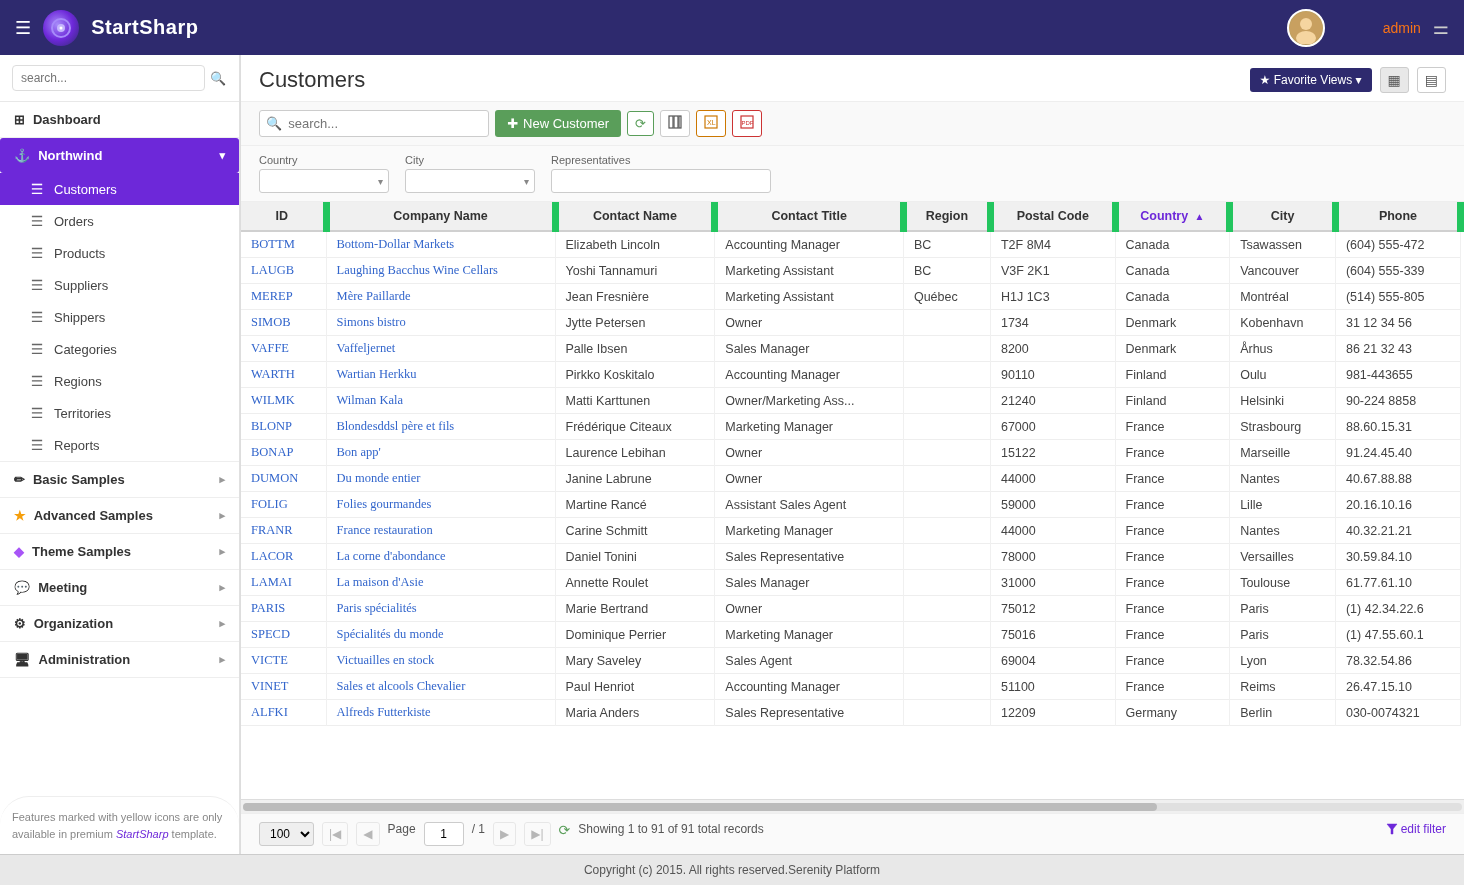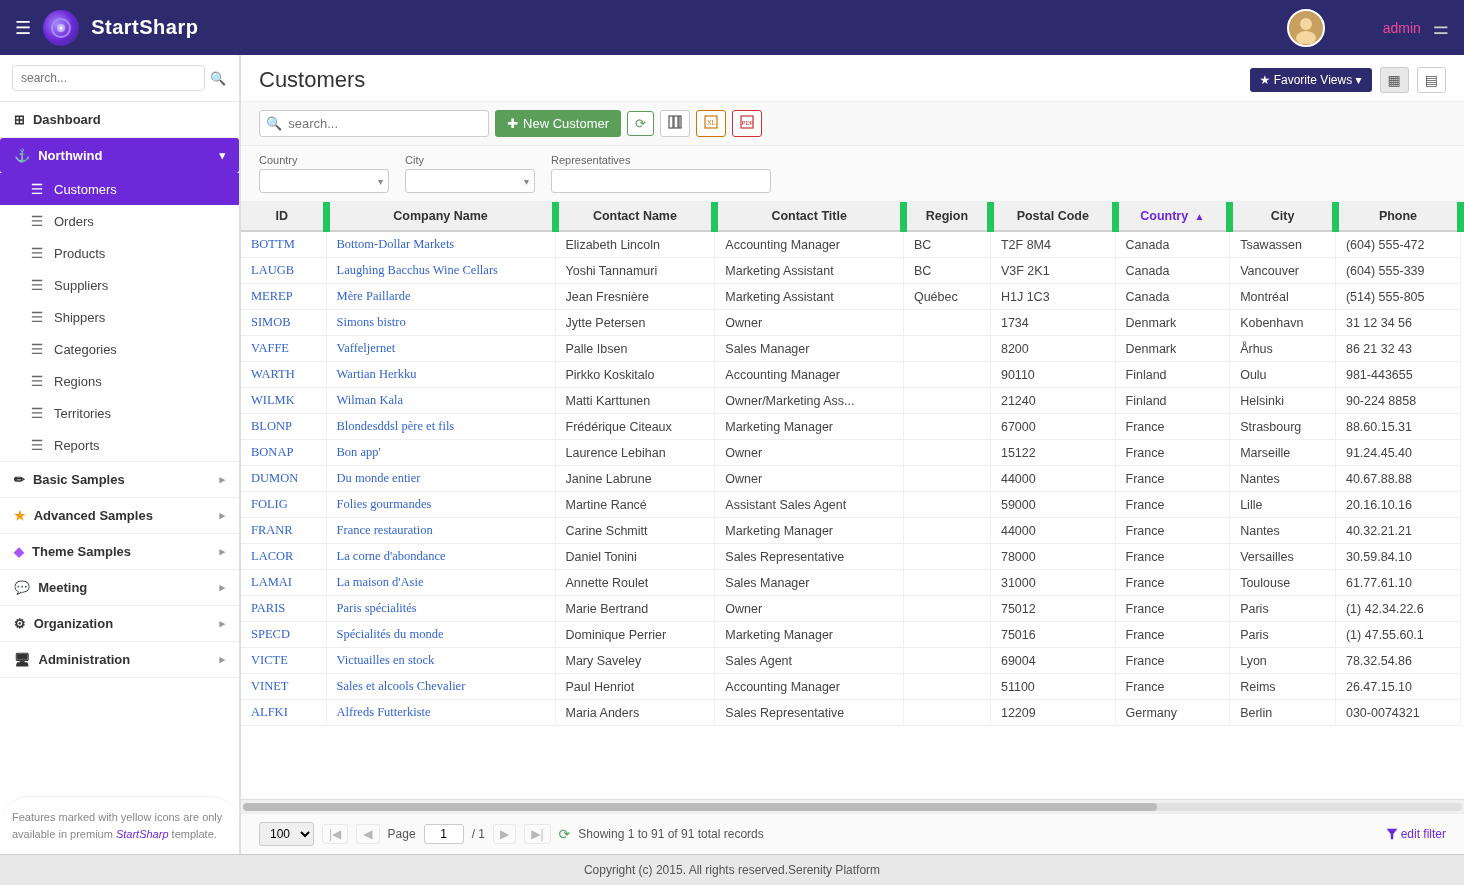--- a/index.html
+++ b/index.html
@@ -25,21 +25,21 @@
     }
     .app-title { font-size: 20px; font-weight: 600; letter-spacing: 0.5px; }
     .top-nav-right { display: flex; align-items: center; gap: 12px; }
     .avatar {
       width: 38px; height: 38px; border-radius: 50%;
       background: #c0a060;
       border: 2px solid #fff;
       display: flex; align-items: center; justify-content: center;
       font-size: 18px; overflow: hidden;
     }
-    .admin-name { font-size: 14px; color: #ec4899; margin-left: 46px; }
+    .admin-name { font-size: 14px; color: #f97316; margin-left: 46px; }
     .sliders-icon { font-size: 18px; color: #ccc; cursor: pointer; }
 
     
     .main-layout { display: flex; flex: 1; overflow: hidden; }
 
     
     .sidebar {
       width: 240px;
       background: #fff;
       border-right: 1px solid #e0e0e0;
@@ -272,21 +272,20 @@
       flex: 1; height: 8px; background: #e0e0e0; border-radius: 4px; position: relative;
     }
     .h-scrollbar-thumb {
       position: absolute; left: 0; top: 0; height: 8px; width: 75%; background: #bbb; border-radius: 4px;
     }
 
     
     .pagination {
       padding: 8px 18px;
       display: flex;
-      align-items: center;
       gap: 8px;
       border-top: 1px solid #eee;
       background: #fafafa;
       font-size: 12px;
       color: #555;
     }
     .page-size-select {
       border: 1px solid #ccc; border-radius: 3px; padding: 3px 6px; font-size: 12px;
     }
     .page-nav-btn {

